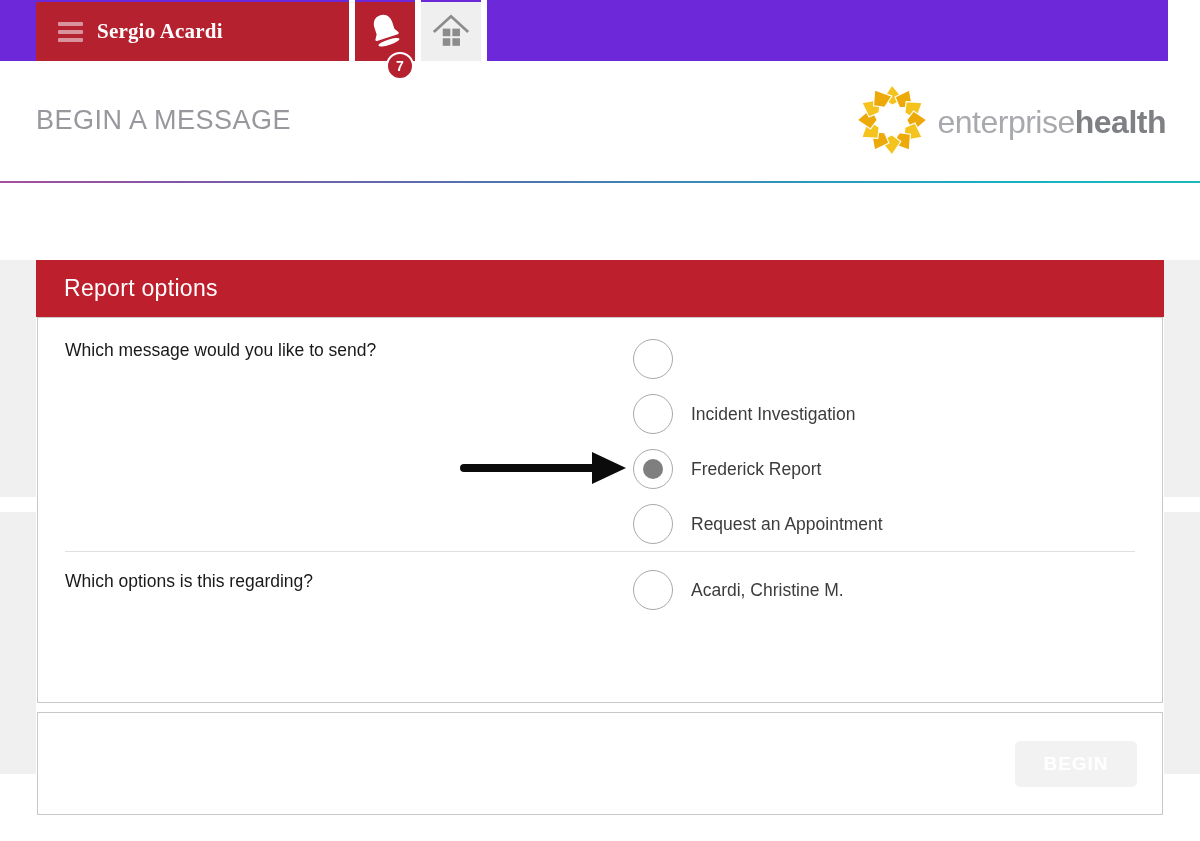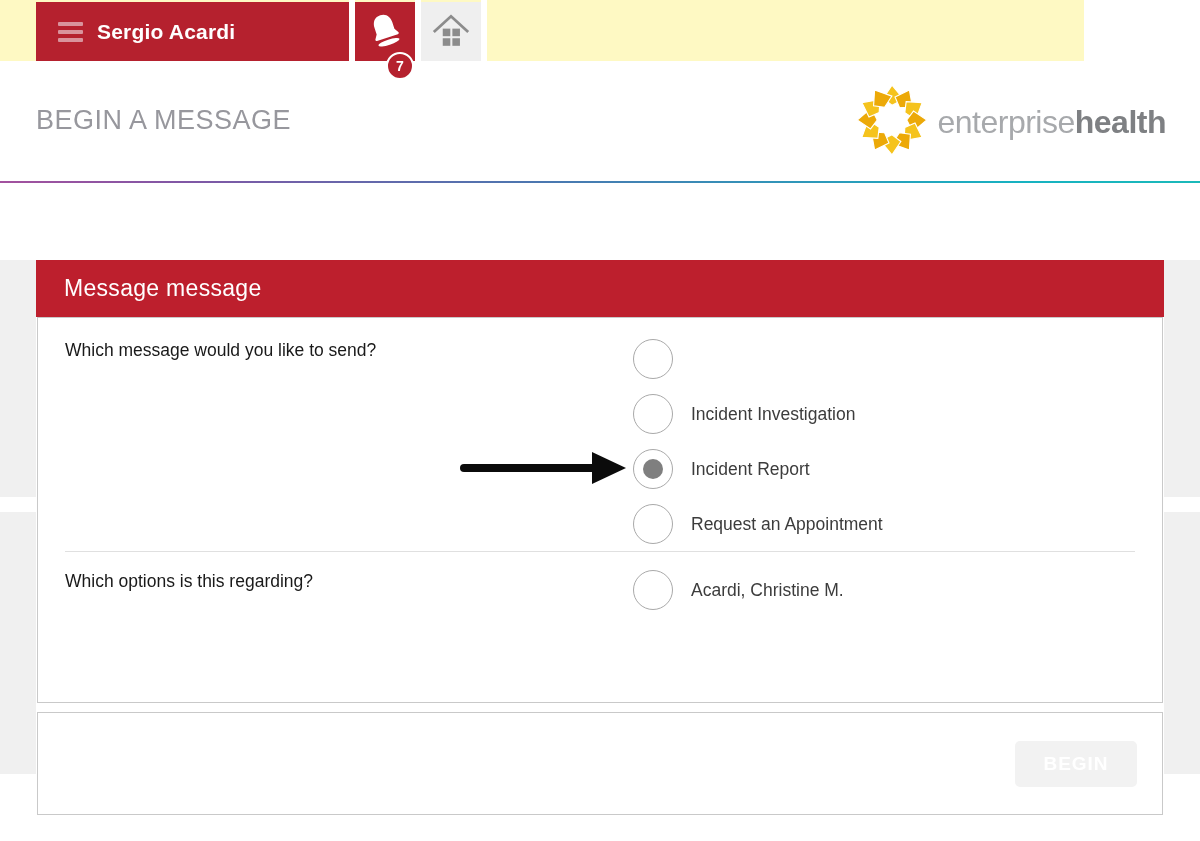--- a/index.html
+++ b/index.html
@@ -1,20 +1,20 @@
 <!DOCTYPE html>
 <html><head>
 <meta charset="utf-8">
 <style>
   * { margin:0; padding:0; box-sizing:border-box; }
   body { background:#fff; font-family:"Liberation Sans","DejaVu Sans",sans-serif; }
   .page { position:relative; width:1200px; height:841px; background:#fff; overflow:hidden; }
 
   
-  .topstrip { position:absolute; left:0; top:0; width:1084px; height:61px; background:#fef9c3; }
+  .topstrip { position:absolute; left:0; top:0; width:1168px; height:61px; background:#6d28d9;font-family:Liberation Serif, serif; }
   .user-block { position:absolute; left:36px; top:2px; width:313px; height:59px;
     background:#b5212e; display:flex; align-items:center; padding-left:22px; gap:14px; cursor:pointer; }
   .user-name { color:#fff; font-size:21px; font-weight:bold; letter-spacing:0.2px; }
   .hamburger { display:flex; flex-direction:column; gap:4px; }
   .hamburger span { display:block; width:25px; height:4px; background:#d9939c; border-radius:1px; }
   .gap-sep { position:absolute; top:0; width:6px; height:61px; background:#fff; }
   .bell-block { position:absolute; left:355px; top:2px; width:60px; height:59px;
     background:#b5212e; display:flex; align-items:center; justify-content:center; cursor:pointer; }
   .bell-block svg { transform:rotate(-18deg); }
   .home-block { position:absolute; left:421px; top:2px; width:60px; height:59px;
@@ -135,36 +135,36 @@
       <span class="logo-text"><span class="lt">enterprise</span><span class="bd">health</span></span>
     </div>
   </div>
   <div class="gradient-line"></div>
 
   <div class="side-band sb-l1"></div>
   <div class="side-band sb-l2"></div>
   <div class="side-band sb-r1"></div>
   <div class="side-band sb-r2"></div>
 
-  <div class="panel-header">Message message</div>
+  <div class="panel-header">Report options</div>
 
   <div class="main-box">
     <div class="q-label q1-label">Which message would you like to send?</div>
 
     <div class="options options-1">
       <div class="radio-row">
         <span class="radio-circle"></span>
       </div>
       <div class="radio-row">
         <span class="radio-circle"></span>
         <span class="radio-label">Incident Investigation</span>
       </div>
       <div class="radio-row selected">
         <span class="radio-circle"></span>
-        <span class="radio-label">Incident Report</span>
+        <span class="radio-label">Frederick Report</span>
       </div>
       <div class="radio-row">
         <span class="radio-circle"></span>
         <span class="radio-label">Request an Appointment</span>
       </div>
     </div>
 
     <div class="divider"></div>
 
     <div class="q-label q2-label">Which options is this regarding?</div>

